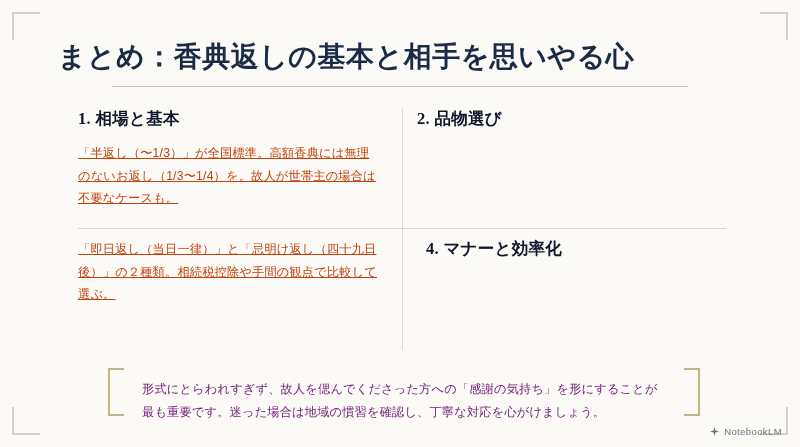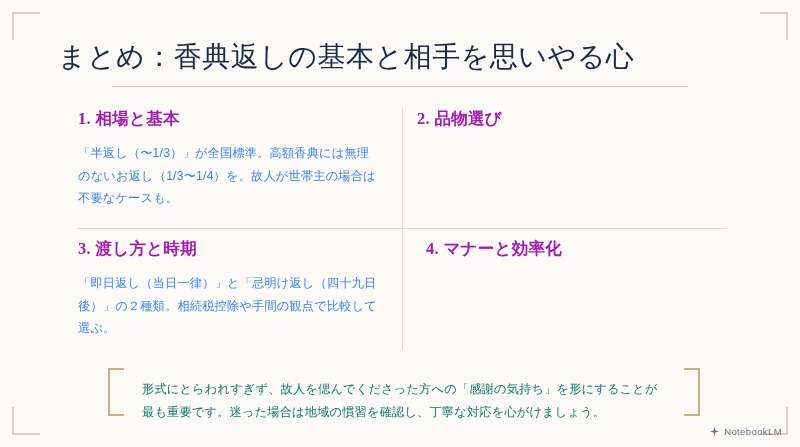--- a/index.html
+++ b/index.html
@@ -35,21 +35,21 @@
   .corner.bl { bottom: 12px; left: 12px; border-bottom-width: 2px; border-left-width: 2px; }
   .corner.br { bottom: 12px; right: 12px; border-bottom-width: 2px; border-right-width: 2px; }
 
   .title {
     position: absolute;
     top: 38px;
     left: 0;
     width: 692px;
     text-align: center;
     font-size: 28px;
-    font-weight: 400;
+    font-weight: 700;
     letter-spacing: 0.5px;
     color: #1b2a45;
     font-family: "Liberation Serif", serif;
   }
   .title-rule {
     position: absolute;
     top: 86px;
     left: 112px;
     width: 576px;
     height: 1px;
@@ -87,30 +87,31 @@
     top: 128px;
     width: 648px;
     height: 1px;
     background: #ddd8cb;
   }
 
   .cell h3 {
     margin: 0 0 12px 0;
     font-size: 16.5px;
     font-weight: 700;
-    color: #a21caf;
+    color: #0f172a;
     font-family: "Liberation Serif", serif;
     letter-spacing: 0.3px;
   }
   .cell p {
     margin: 0;
     font-size: 12.2px;
     line-height: 1.85;
-    color: #3b82f6;
+    color: #c2410c;
     letter-spacing: 0.2px;
+    text-decoration: underline;
   }
 
   .footnote {
     position: absolute;
     left: 108px;
     top: 368px;
     width: 592px;
     padding: 10px 14px 10px 16px;
     box-sizing: border-box;
   }
@@ -123,21 +124,21 @@
     border-style: solid;
     border-width: 0;
   }
   .footnote .fbracket-l { left: 0; top: 0; border-left-width: 2px; border-top-width: 2px; border-bottom-width: 2px; }
   .footnote .fbracket-r { right: 0; top: 0; border-right-width: 2px; border-top-width: 2px; border-bottom-width: 2px; }
   .footnote p {
     margin: 0;
     padding: 0 18px;
     font-size: 12.2px;
     line-height: 1.9;
-    color: #0f766e;
+    color: #701a75;
     letter-spacing: 0.2px;
   }
 
   .brand {
     position: absolute;
     right: 18px;
     bottom: 10px;
     font-size: 9.5px;
     color: #6a7183;
     letter-spacing: 0.4px;
@@ -173,21 +174,20 @@
     <div class="cell c0">
       <h3>1. 相場と基本</h3>
       <p>「半返し（〜1/3）」が全国標準。高額香典には無理のないお返し（1/3〜1/4）を。故人が世帯主の場合は不要なケースも。</p>
     </div>
 
     <div class="cell c1">
       <h3>2. 品物選び</h3>
     </div>
 
     <div class="cell c2">
-      <h3>3. 渡し方と時期</h3>
       <p>「即日返し（当日一律）」と「忌明け返し（四十九日後）」の２種類。相続税控除や手間の観点で比較して選ぶ。</p>
     </div>
 
     <div class="cell c3">
       <h3>4. マナーと効率化</h3>
     </div>
   </div>
 
   <div class="footnote">
     <span class="fbracket-l"></span>

